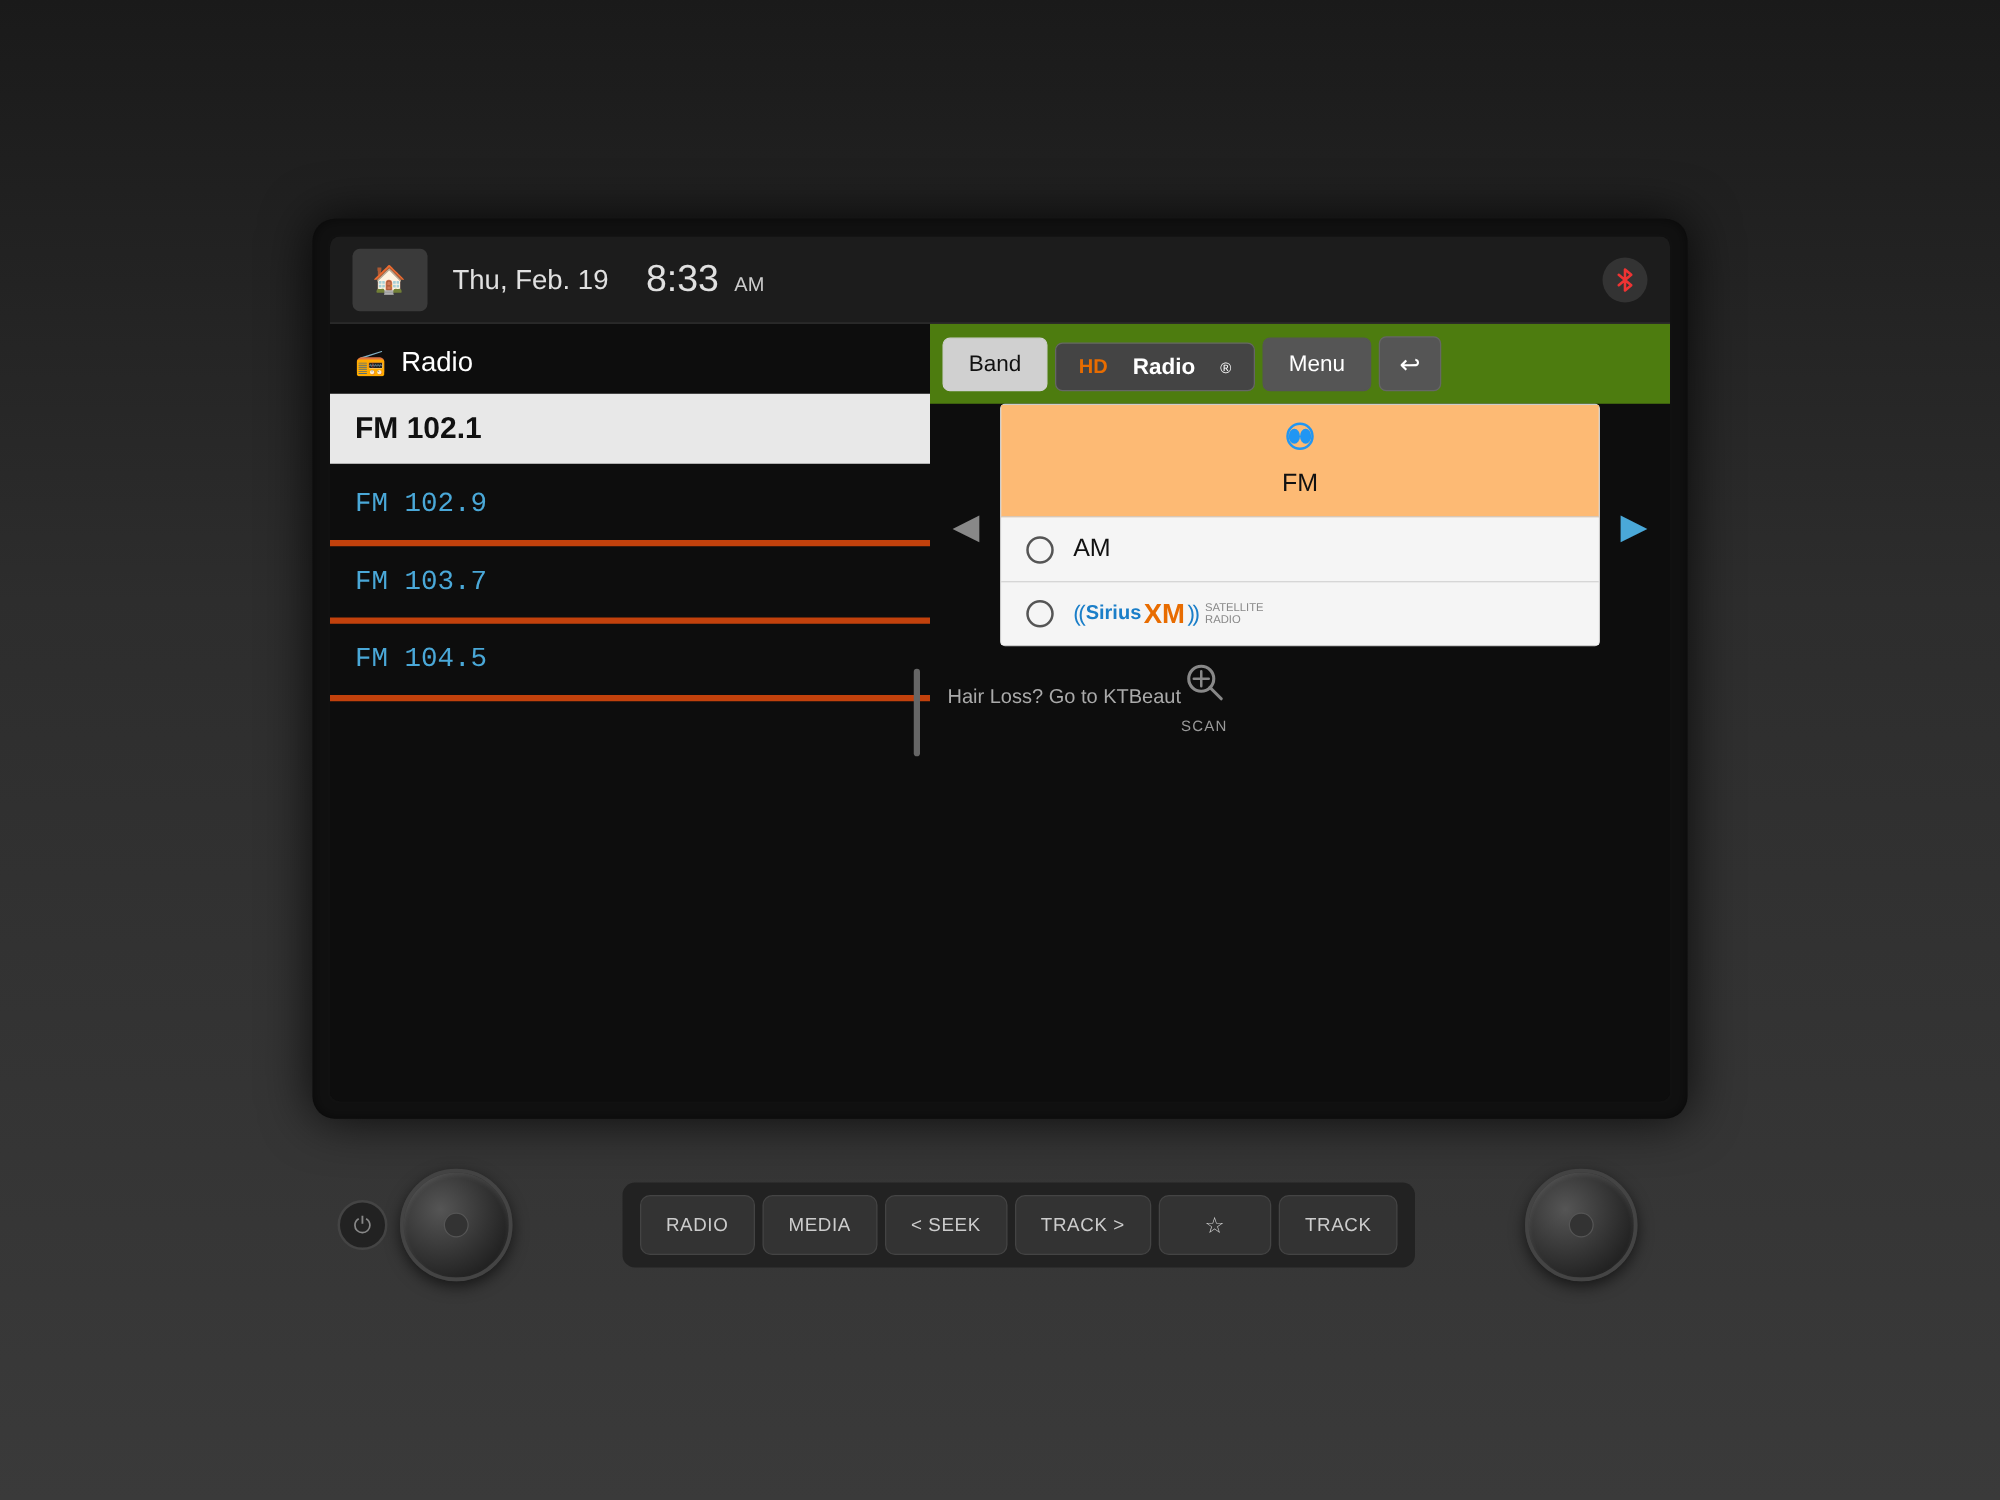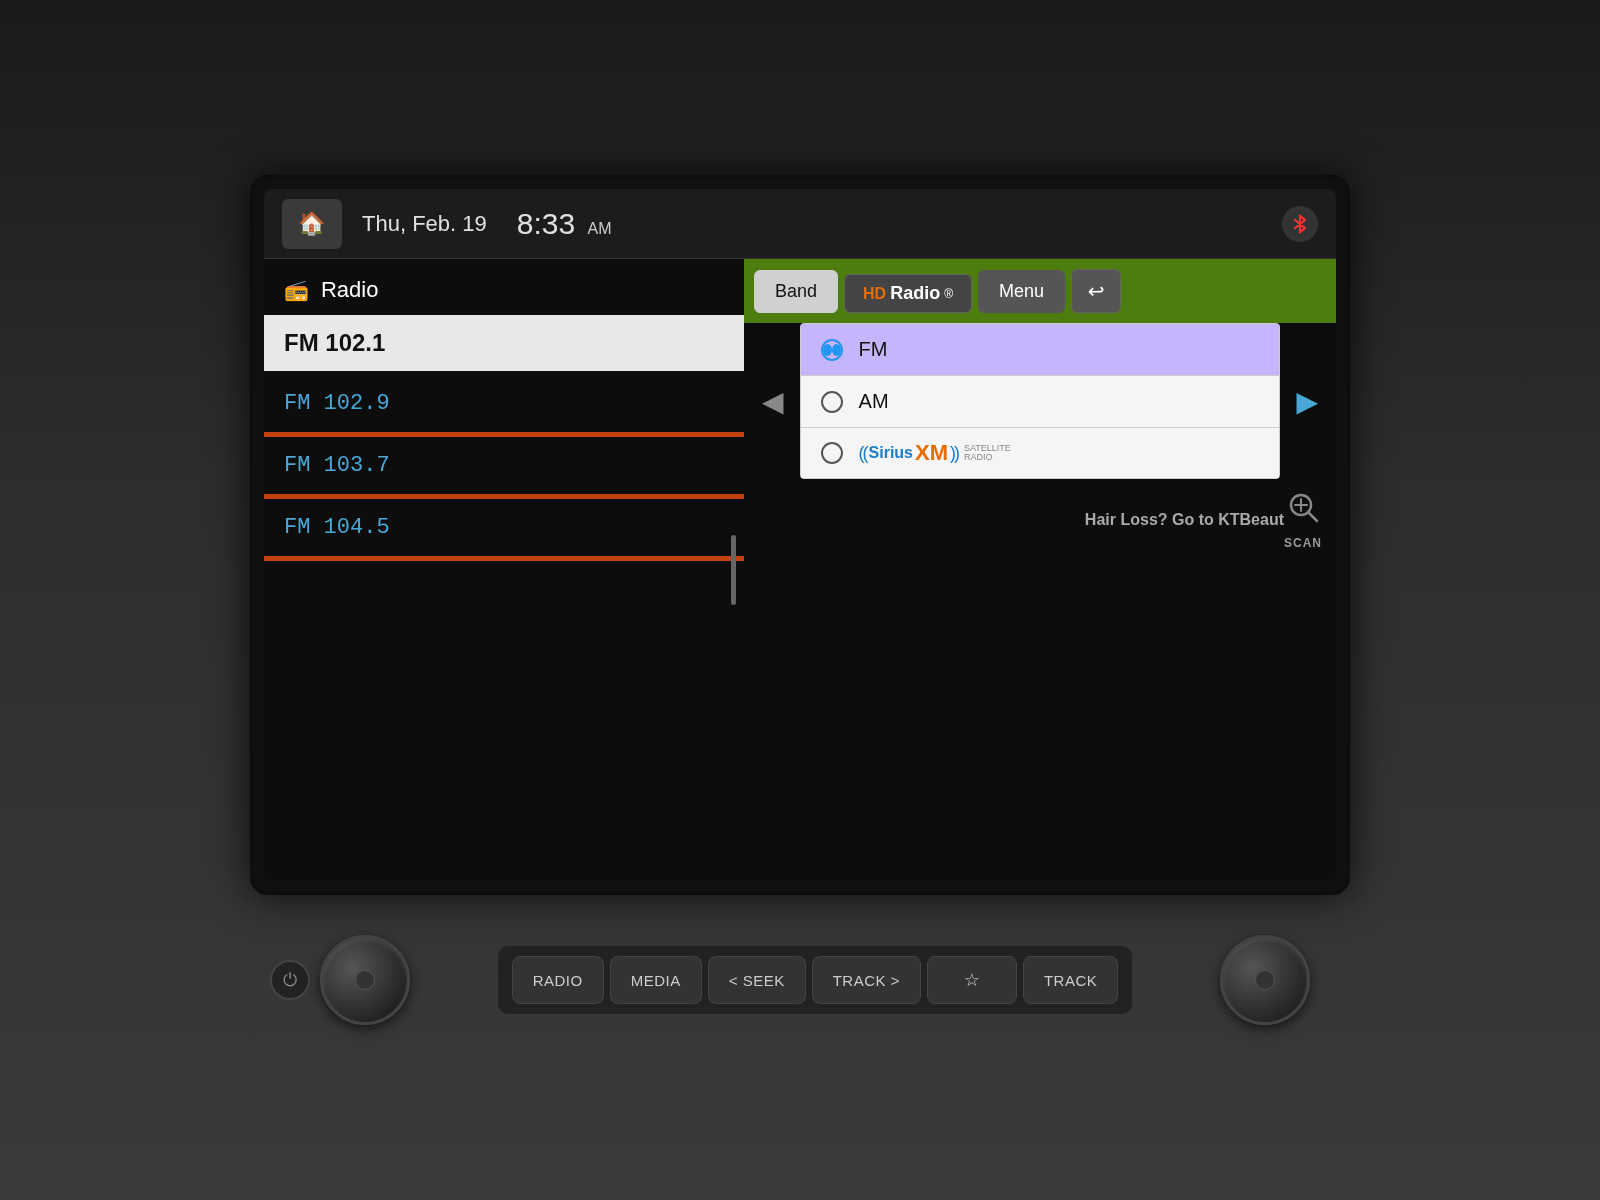--- a/index.html
+++ b/index.html
@@ -202,21 +202,21 @@
       padding: 8px 18px;
       cursor: pointer;
       display: flex;
       align-items: center;
       gap: 6px;
     }
 
     .hd-logo {
       display: flex;
       align-items: center;
-      gap: 4px;
+      gap: 20px;
     }
 
     .hd-orange {
       color: #e86c00;
       font-size: 16px;
       font-weight: 700;
     }
 
     .hd-text {
       color: #fff;
@@ -263,21 +263,22 @@
       background: #f5f5f5;
       font-size: 20px;
       color: #111;
     }
 
     .band-option:last-child {
       border-bottom: none;
     }
 
     .band-option.selected {
-      background: #c4b5fd;
+      background: #fdba74;
+      flex-direction: column;
     }
 
     .radio-circle {
       width: 22px;
       height: 22px;
       border-radius: 50%;
       border: 2px solid #555;
       display: flex;
       align-items: center;
       justify-content: center;
@@ -317,23 +318,22 @@
       color: #888;
       font-size: 28px;
       cursor: pointer;
       padding: 8px;
     }
 
     
     .info-row {
       padding: 10px 14px;
       display: flex;
-      justify-content: flex-end;
-      align-items: center;
-      font-weight: bold;
+      justify-content: flex-start;
+      align-items: center;
     }
 
     .info-text {
       color: #aaa;
       font-size: 16px;
     }
 
     .scan-btn {
       display: flex;
       flex-direction: column;

